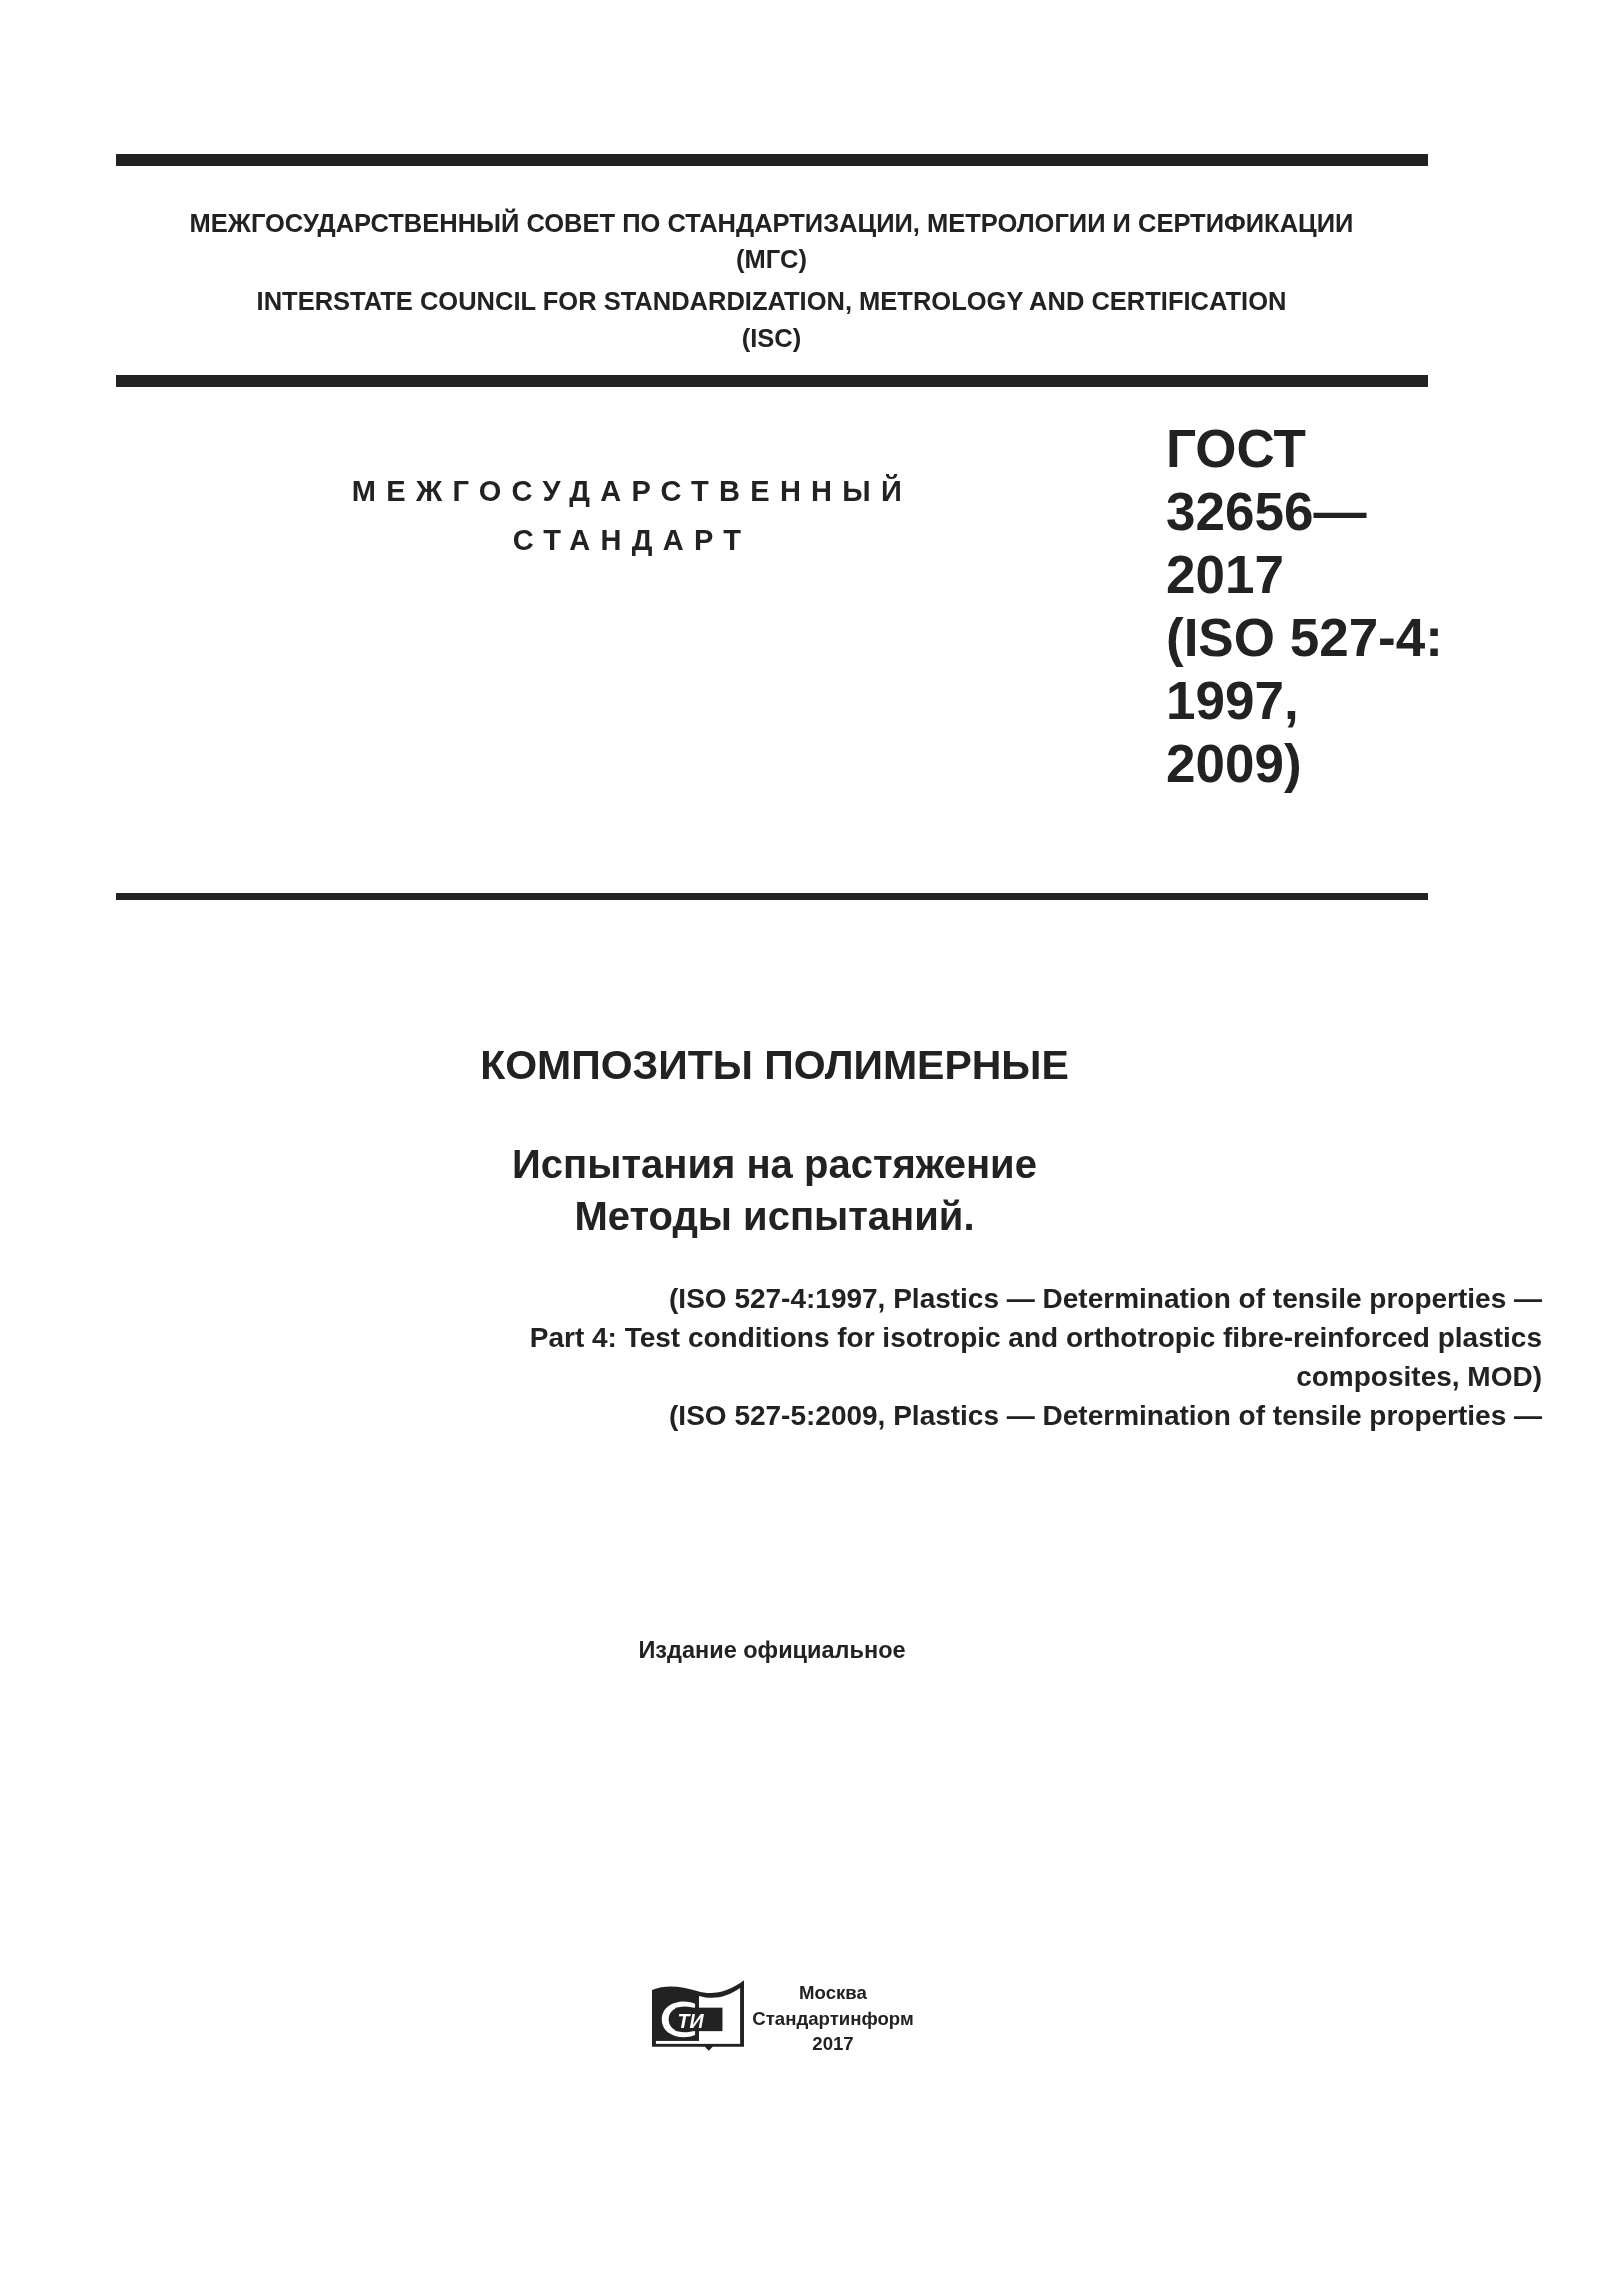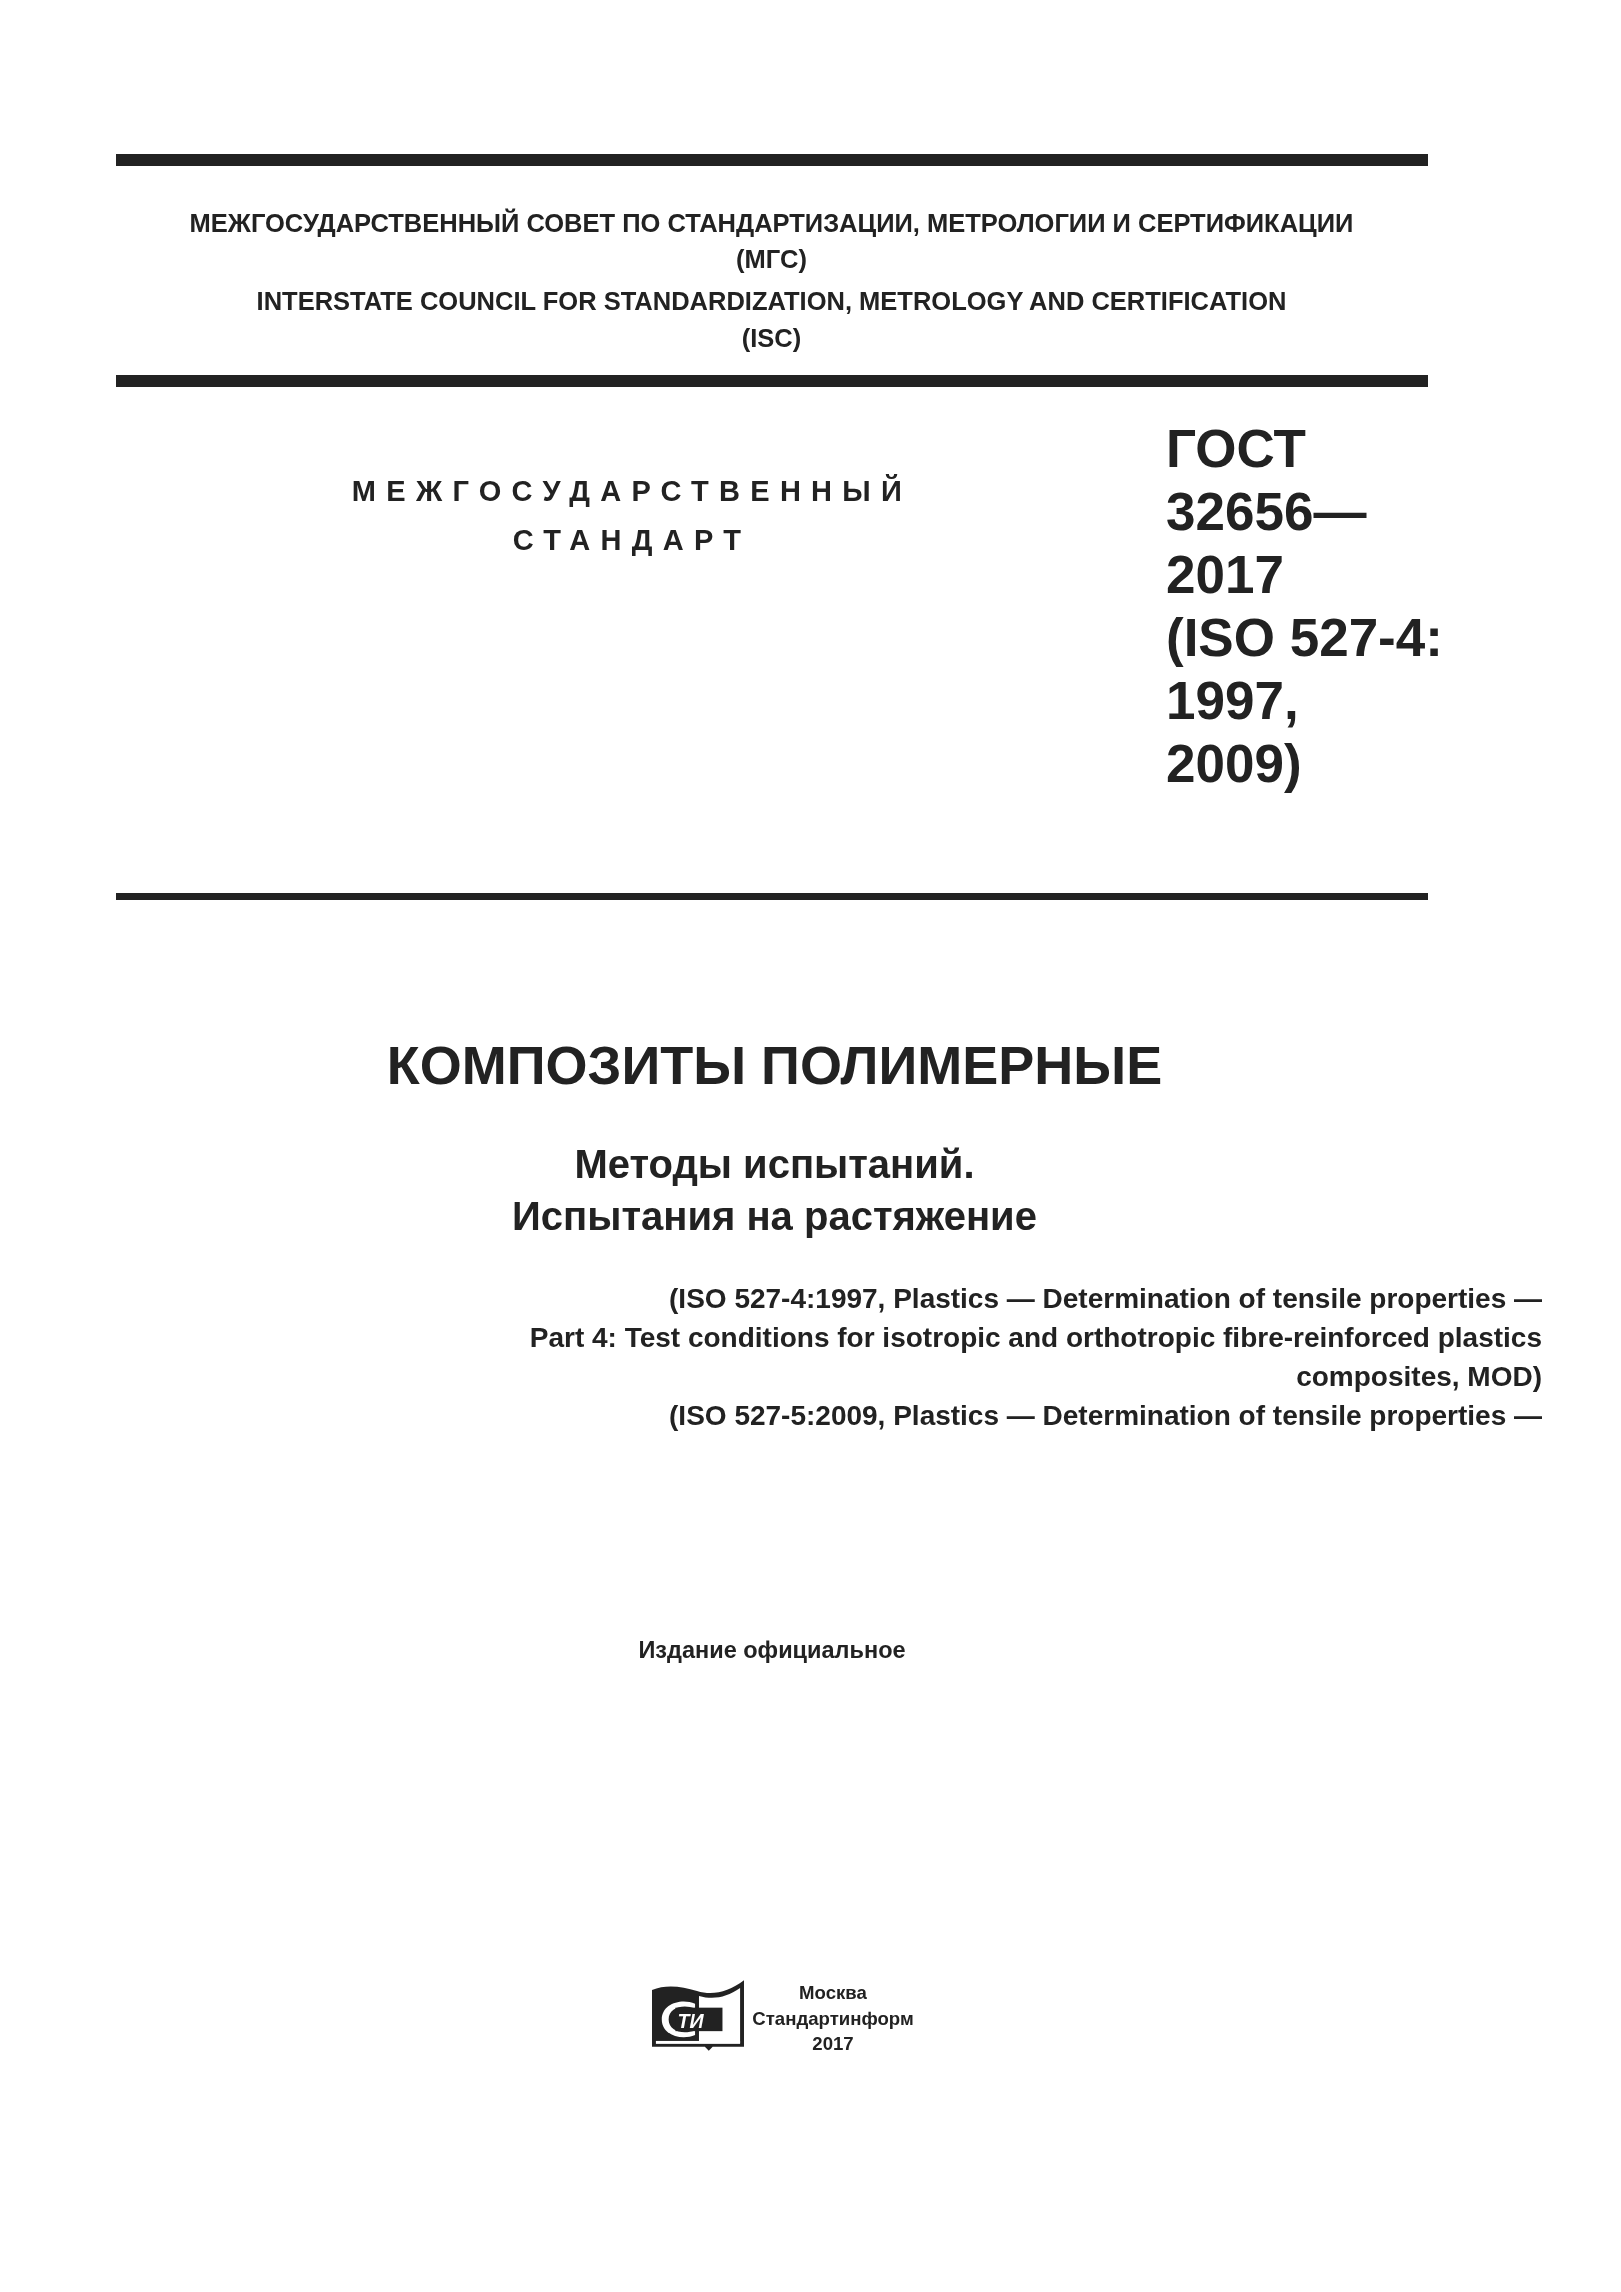--- a/index.html
+++ b/index.html
@@ -53,21 +53,21 @@
       white-space: nowrap;
     }
     .designation div { height: 63px; }
     .title-main {
       position: absolute;
       left: 0;
       width: 1549px;
       top: 1034px;
       text-align: center;
       font-weight: bold;
-      font-size: 54px;
+      font-size: 41px;
       line-height: 63px;
       white-space: nowrap;
     }
     .subtitle {
       position: absolute;
       left: 0;
       width: 1549px;
       top: 1138px;
       text-align: center;
       font-weight: bold;
@@ -139,22 +139,22 @@
   <div>(ISO 527-4:</div>
   <div>1997,</div>
   <div>2009)</div>
 </div>
 
 <div class="rule" style="top:893px;height:6.9px;"></div>
 
 <div class="title-main">КОМПОЗИТЫ ПОЛИМЕРНЫЕ</div>
 
 <div class="subtitle">
+  <div>Испытания на растяжение</div>
   <div>Методы испытаний.</div>
-  <div>Испытания на растяжение</div>
 </div>
 
 <div class="iso-ref">
   <div>(ISO 527-4:1997, Plastics — Determination of tensile properties —</div>
   <div>Part 4: Test conditions for isotropic and orthotropic fibre-reinforced plastics</div>
   <div>composites, MOD)</div>
   <div>(ISO 527-5:2009, Plastics — Determination of tensile properties —</div>
 </div>
 
 <div class="edition">Издание официальное</div>

